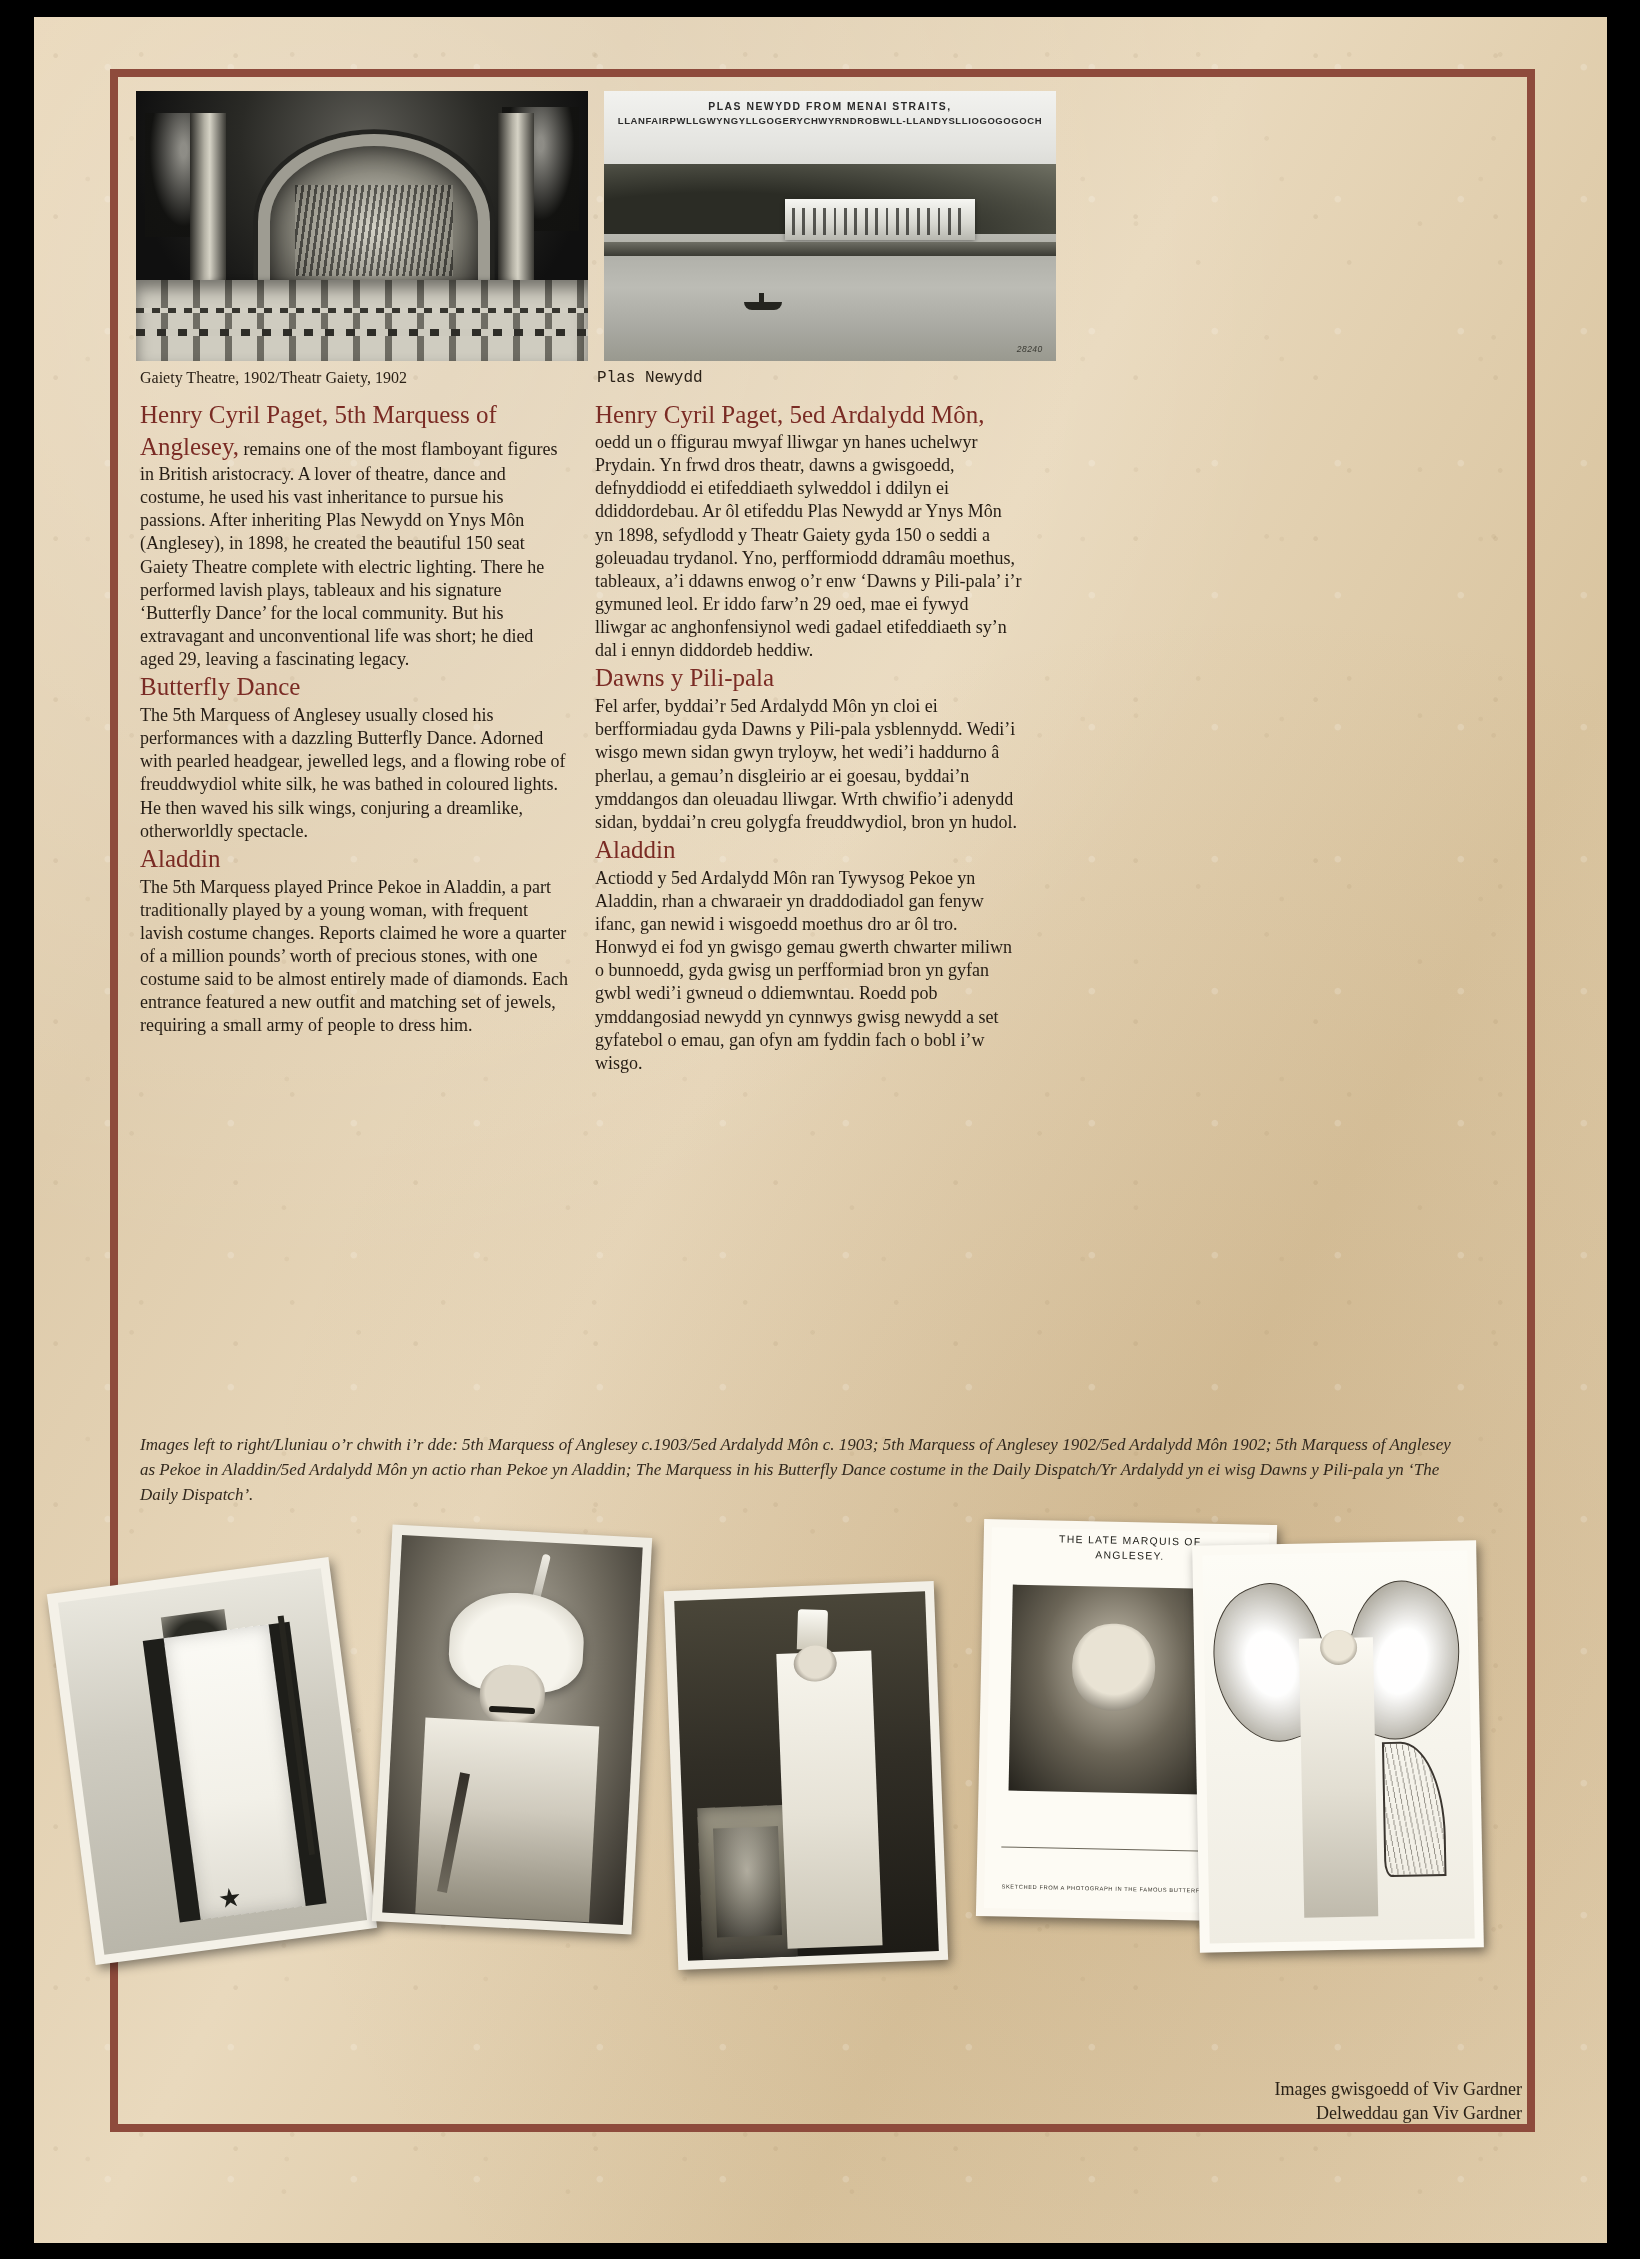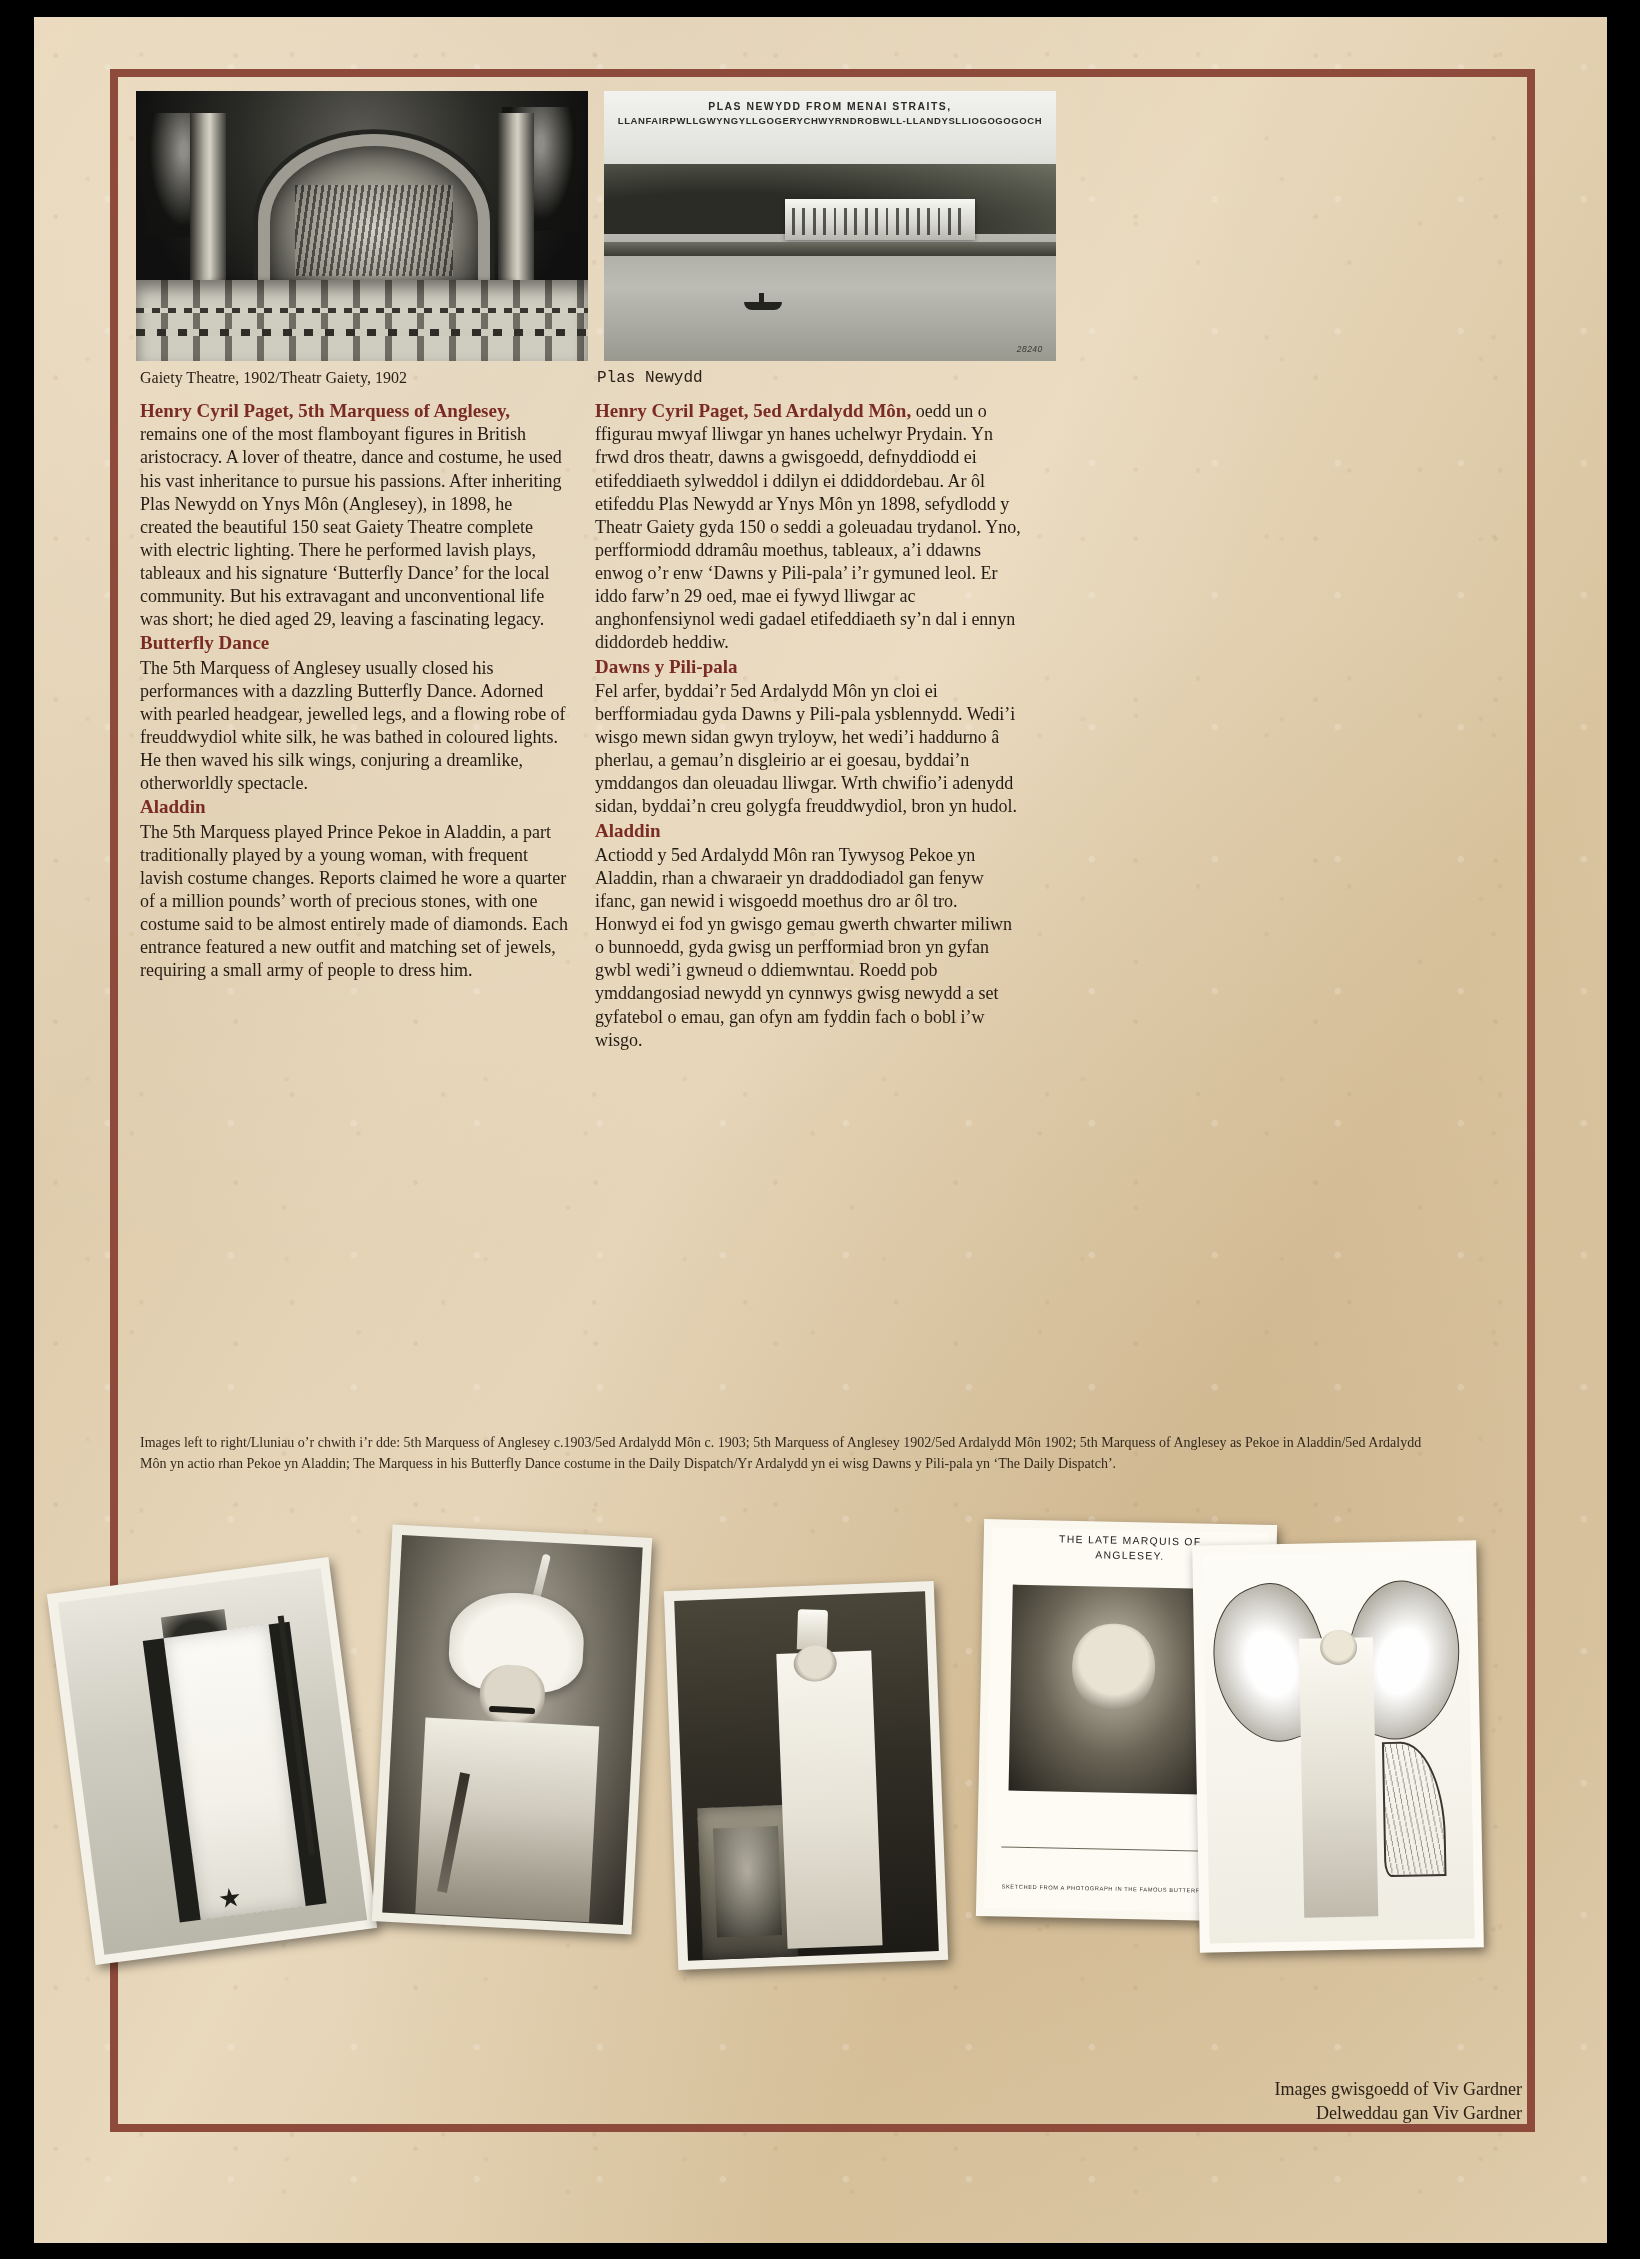--- a/index.html
+++ b/index.html
@@ -136,40 +136,40 @@
   #caption-theatre { left: 106px; top: 352px; }
   #caption-plas    { left: 563px; top: 352px; font-family: Liberation Mono, monospace; }
 
   
   .col { position: absolute; top: 382px; width: 428px; color: #241c14; }
   #col-en { left: 106px; }
   #col-cy { left: 561px; }
 
   .sec-title {
     color: #7a2b24;
-    font-weight: bold;
-    font-size: 19px;
+    font-weight: normal;
+    font-size: 25px;
     line-height: 1.28;
     margin: 0 0 0.9px 0;
   }
   .body-text {
     font-size: 18px;
     line-height: 1.285;
     margin: 0;
     text-align: left;
   }
   .lead .sec-title { display: inline; }
   .sec { }
   .sec:first-child { margin-top: 0; }
 
   
   #credits {
     position: absolute;
     left: 106px; top: 1416px; width: 1311px;
-    font-size: 14px; line-height: 1.47; color: #332a1f;
+    font-size: 17px; line-height: 1.47; color: #332a1f; font-style: italic;
   }
 
   
   #strip { position: absolute; left: 0; top: 1486px; width: 1573px; height: 662px; }
   .pc {
     position: absolute;
     background: #efece3;
     box-shadow: 2.8px 4.7px 10.4px rgba(0,0,0,.45);
     overflow: hidden;
   }

